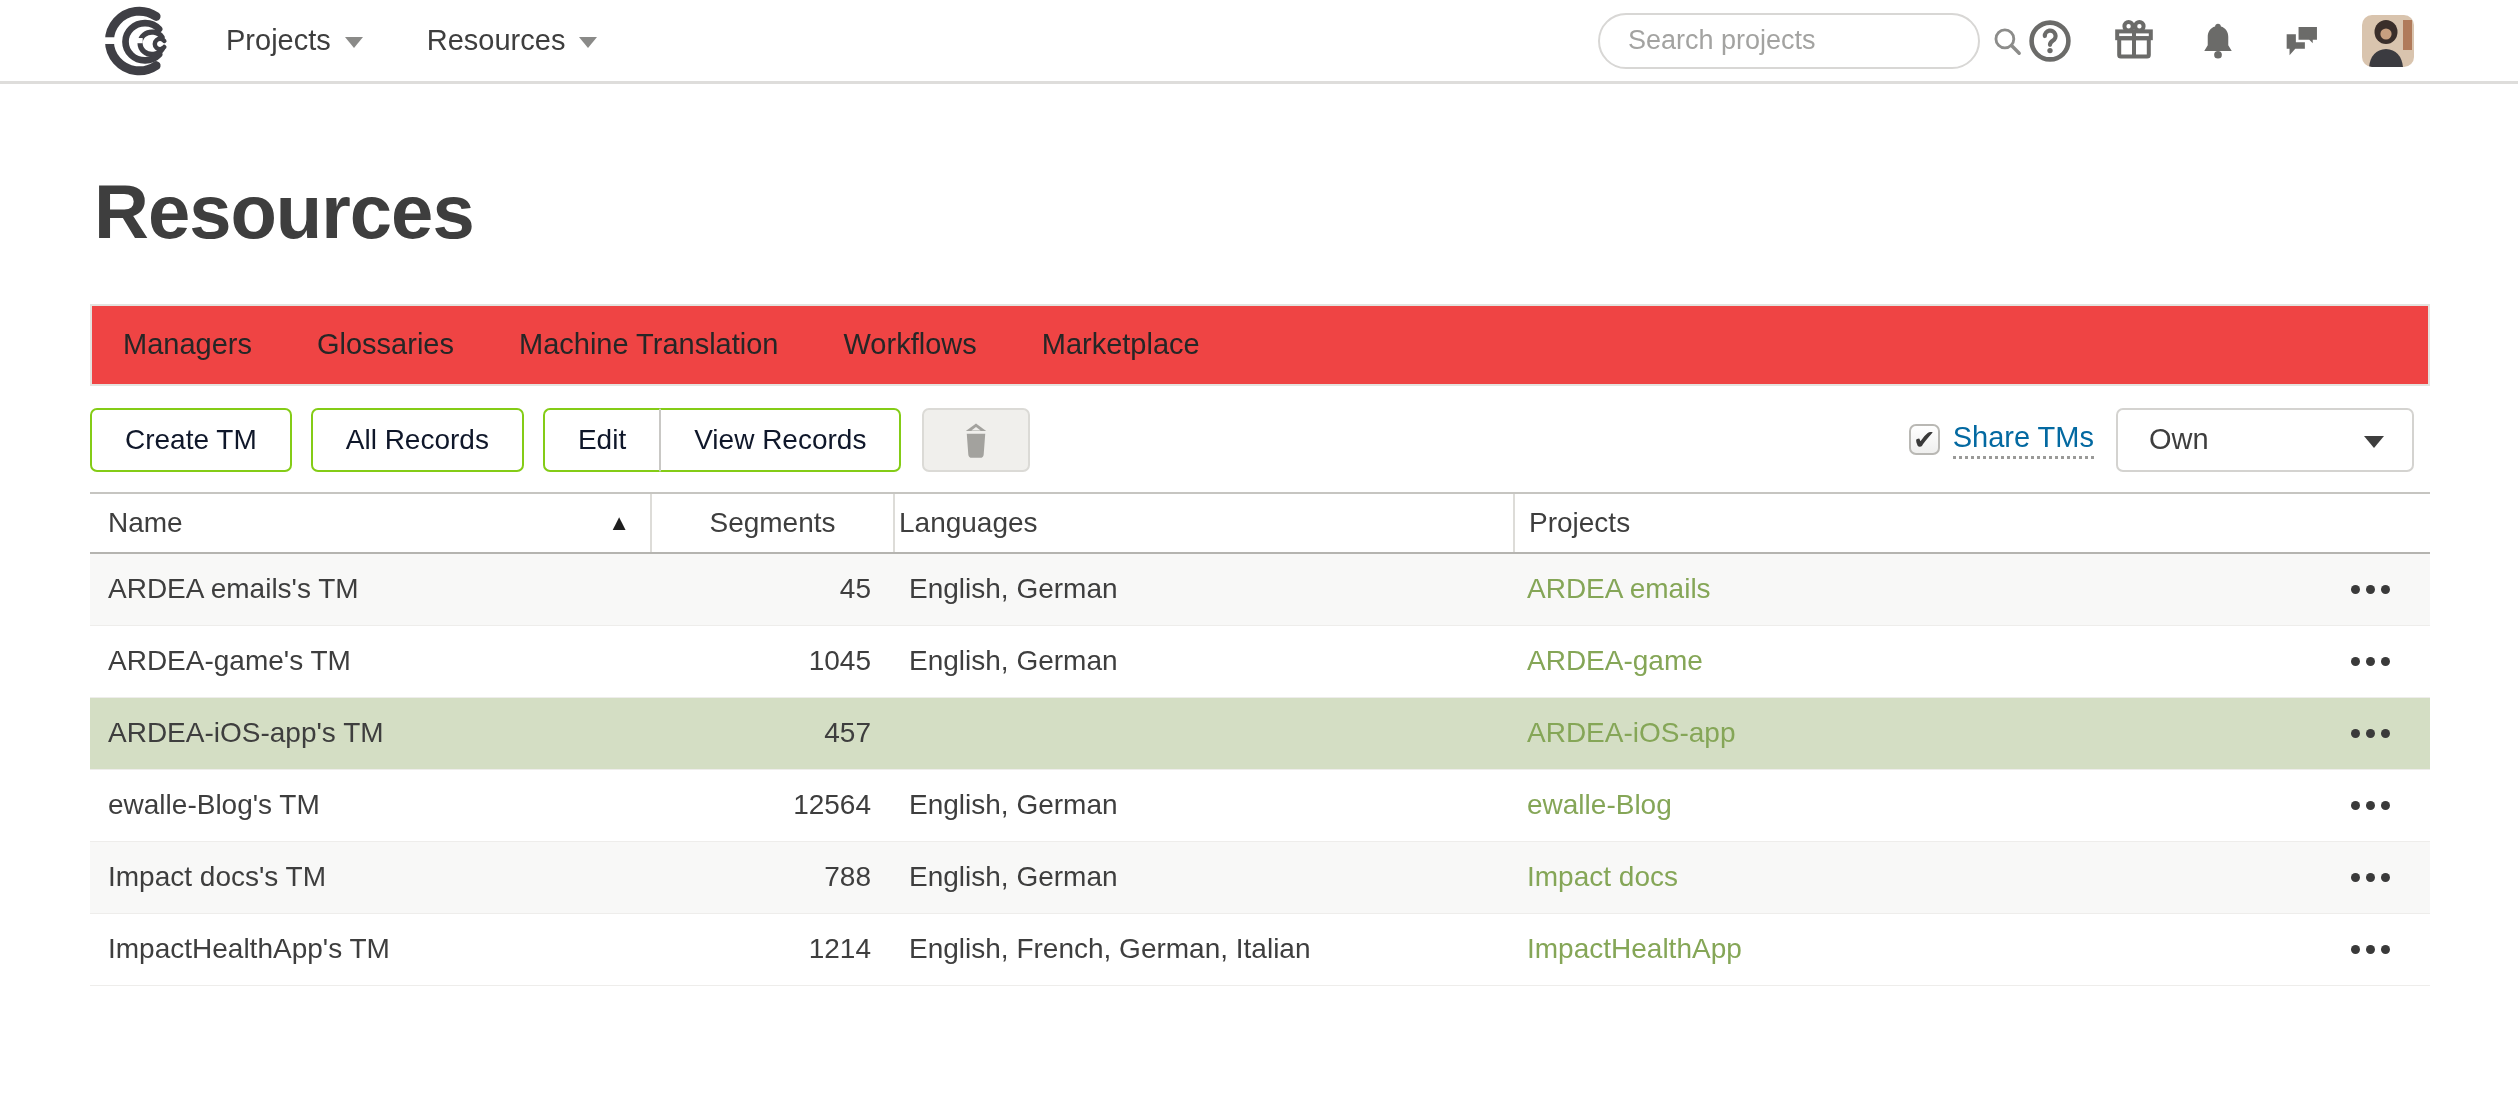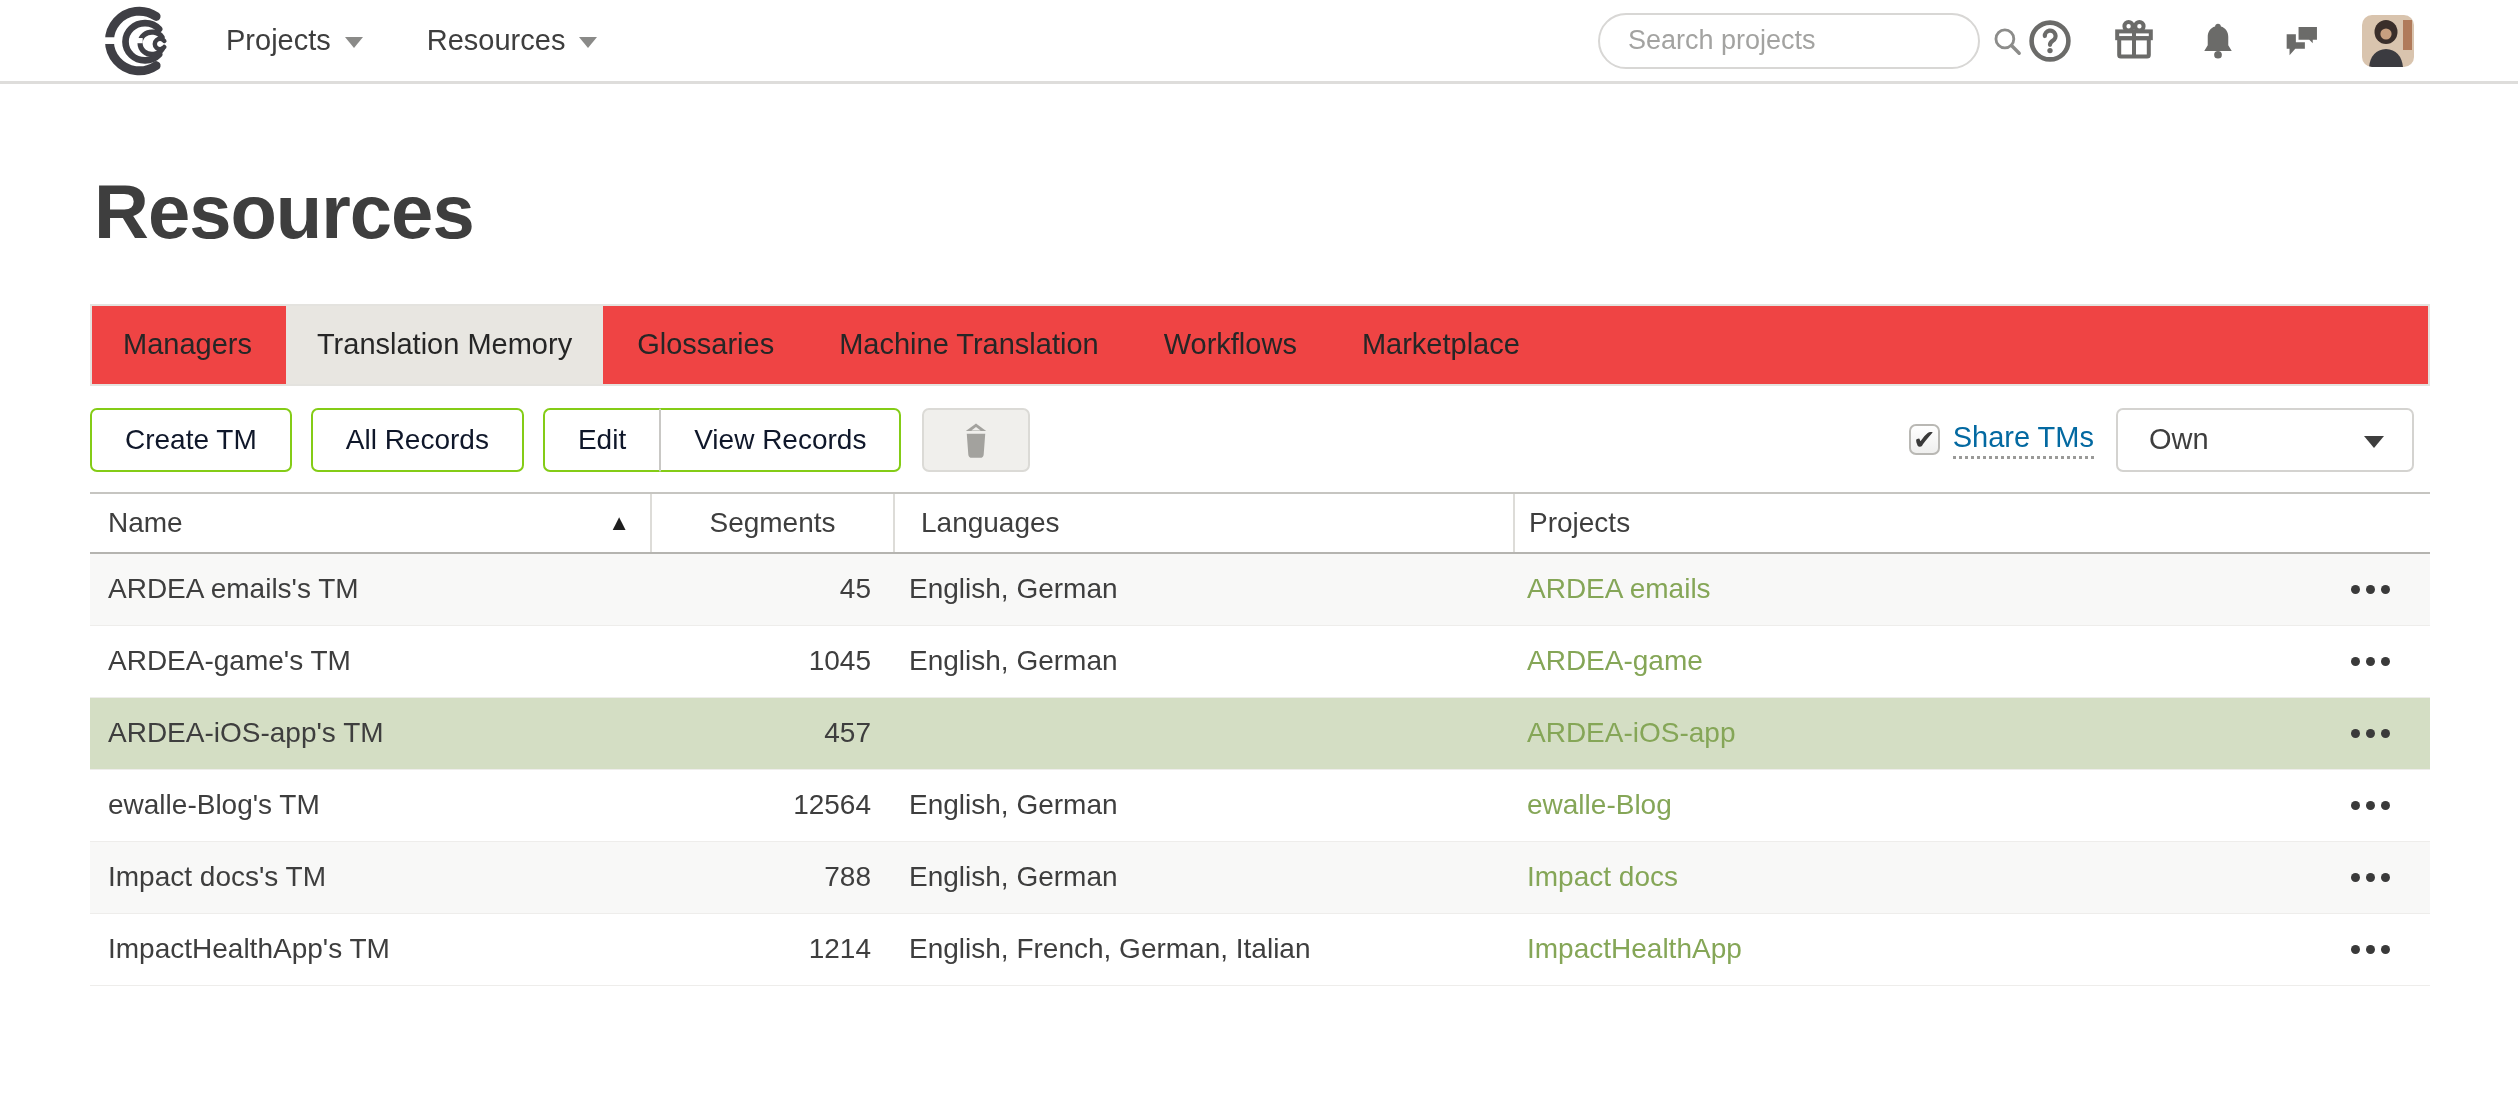--- a/index.html
+++ b/index.html
@@ -53,21 +53,21 @@
   .select .caret-down{margin-left:auto;border-top-color:#3e3e3e;border-left-width:10px;border-right-width:10px;border-top-width:12px;}
 
   
   .table{margin-top:20px;width:2340px;}
   .thead{display:grid;grid-template-columns:560px 245px 618px 917px;height:62px;
     border-top:2px solid #c6c5c1;border-bottom:2px solid #b5b4b0;font-size:28px;color:#3e3e3e;}
   .th{display:flex;align-items:center;gap:16px;}
   .th-name{padding:0 20px 0 18px;justify-content:space-between;}
   .sort-arrow{font-size:22px;color:#1e1e1e;}
   .th-segments{justify-content:center;border-left:2px solid #dddcd8;border-right:2px solid #dddcd8;}
-  .th-languages{padding-left:26px;}
+  .th-languages{padding-left:4px;}
   .th-projects{padding-left:14px;border-left:2px solid #dddcd8;}
   .tbody{display:block;}
   .trow{display:grid;grid-template-columns:560px 245px 618px 797px 120px;height:72px;align-items:center;
     font-size:28px;border-bottom:1px solid #eeede b;cursor:pointer;background:#fff;text-align:center;}
   .trow{border-bottom:1px solid #eeedeb;}
   .trow.odd{background:#f8f8f7;}
   .trow.selected{background:var(--selected-row,#d4dec4);}
   .td{display:flex;align-items:center;height:100%;}
   .td-name{padding-left:18px;color:#3e3e3e;}
   .td-segments{justify-content:flex-end;padding-right:24px;color:#3e3e3e;}
@@ -152,21 +152,20 @@
       <path d="M7 52 Q9 35 24 34 Q39 35 41 52 Z" fill="#3b3b40"></path>
     </svg>
   </span>
 </header>
 
 <main class="main">
   <h1 class="page-title">Resources</h1>
 
   <nav class="tabs">
       <div class="tab">Managers</div>
-      <div class="tab active" style="background: rgb(232, 230, 225);">Translation Memory</div>
       <div class="tab">Glossaries</div>
       <div class="tab">Machine Translation</div>
       <div class="tab">Workflows</div>
       <div class="tab">Marketplace</div>
     </nav>
 
   <div class="toolbar">
     <button class="btn">Create TM</button>
     <button class="btn">All Records</button>
     <div class="btn-group">

